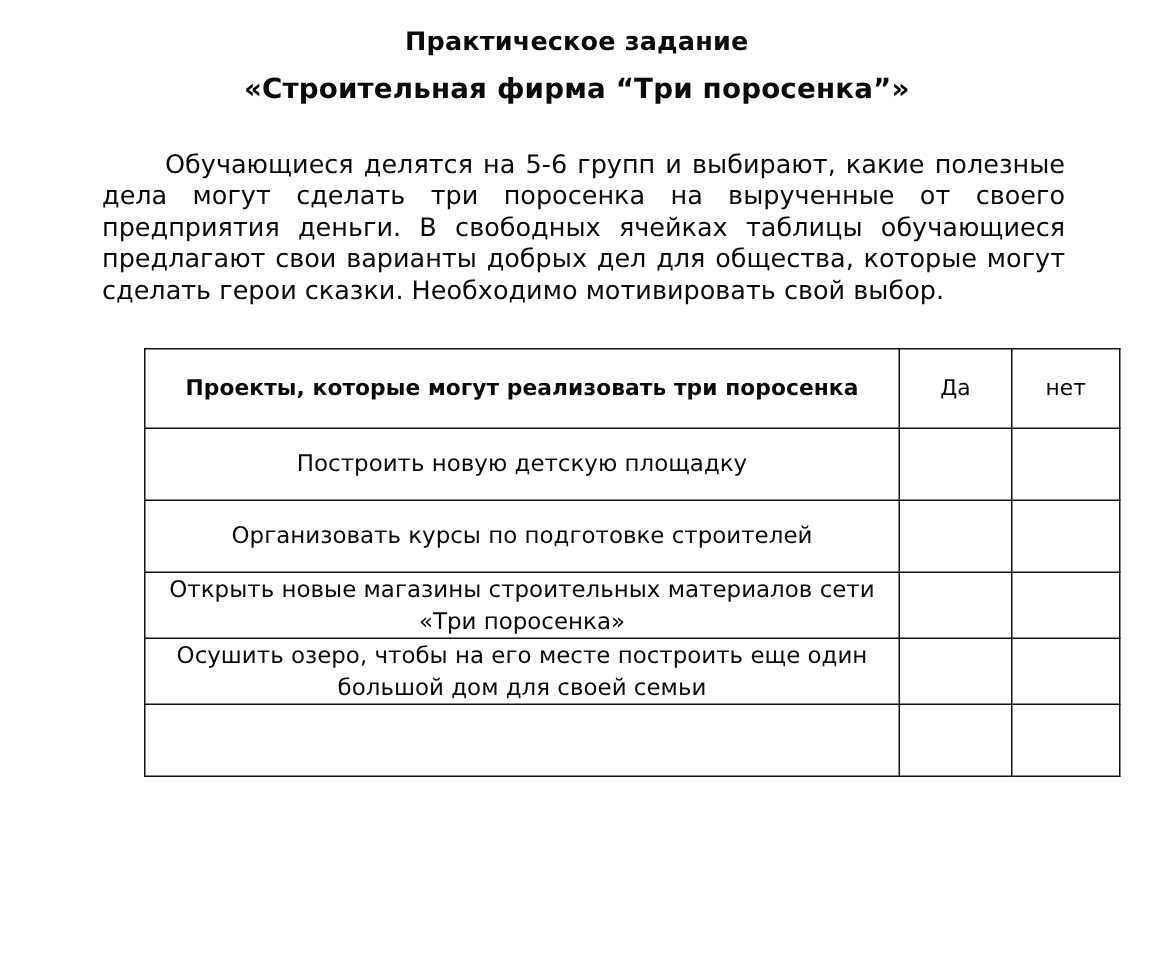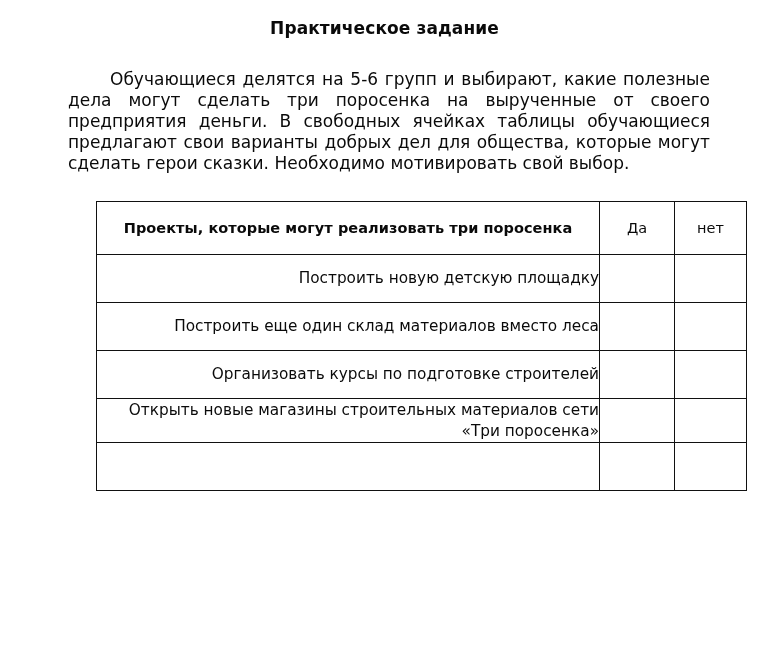--- a/index.html
+++ b/index.html
@@ -97,38 +97,39 @@
   }
   .th-small {
     font-weight: normal;
     font-size: 14.5px;
     text-align: center;
     height: 52px;
   }
   .td-desc {
     font-size: 15.3px;
     line-height: 21px;
-    text-align: right;
+    text-align: center;
     padding: 6px 10px;
     height: 47px;
   }
   .td-desc.two-line {
     height: 43px;
   }
   .td-mark {
     text-align: center;
   }
 </style>
 </head>
 <body>
 
 <div class="page">
 
   <div class="title-block">
     <h1 class="doc-title">Практическое задание</h1>
+    <h2 class="doc-subtitle">«Строительная фирма “Три поросенка”»</h2>
   </div>
 
   <div class="body-wrap">
     <p class="body-par">Обучающиеся делятся на 5-6 групп и выбирают, какие полезные дела могут сделать три поросенка на вырученные от своего предприятия деньги. В свободных ячейках таблицы обучающиеся предлагают свои варианты добрых дел для общества, которые могут сделать герои сказки. Необходимо мотивировать свой выбор.</p>
   </div>
 
   <div class="table-wrap">
     <table class="projects">
       <colgroup>
         <col class="c-desc">
@@ -142,31 +143,31 @@
           <th class="th-small">нет</th>
         </tr>
       </thead>
       <tbody>
         <tr>
           <td class="td-desc">Построить новую детскую площадку</td>
           <td class="td-mark"></td>
           <td class="td-mark"></td>
         </tr>
         <tr>
-          <td class="td-desc">Построить еще один склад материалов вместо леса</td>
-          <td class="td-mark"></td>
-          <td class="td-mark"></td>
-        </tr>
-        <tr>
           <td class="td-desc">Организовать курсы по подготовке строителей</td>
           <td class="td-mark"></td>
           <td class="td-mark"></td>
         </tr>
         <tr>
           <td class="td-desc two-line">Открыть новые магазины строительных материалов сети «Три поросенка»</td>
+          <td class="td-mark"></td>
+          <td class="td-mark"></td>
+        </tr>
+        <tr>
+          <td class="td-desc two-line">Осушить озеро, чтобы на его месте построить еще один большой дом для своей семьи</td>
           <td class="td-mark"></td>
           <td class="td-mark"></td>
         </tr>
         <tr>
           <td class="td-desc"></td>
           <td class="td-mark"></td>
           <td class="td-mark"></td>
         </tr>
       </tbody>
     </table>

